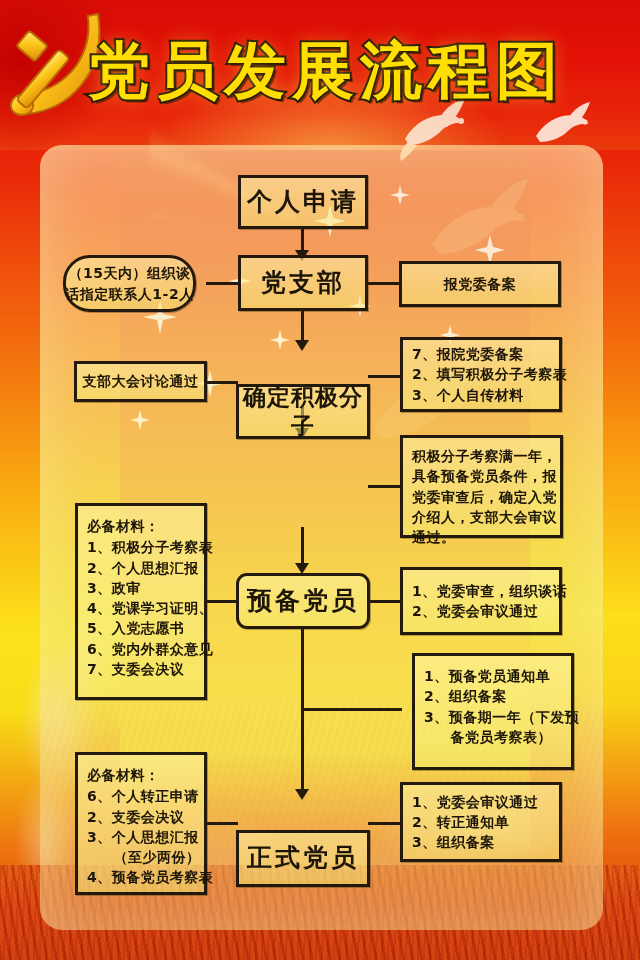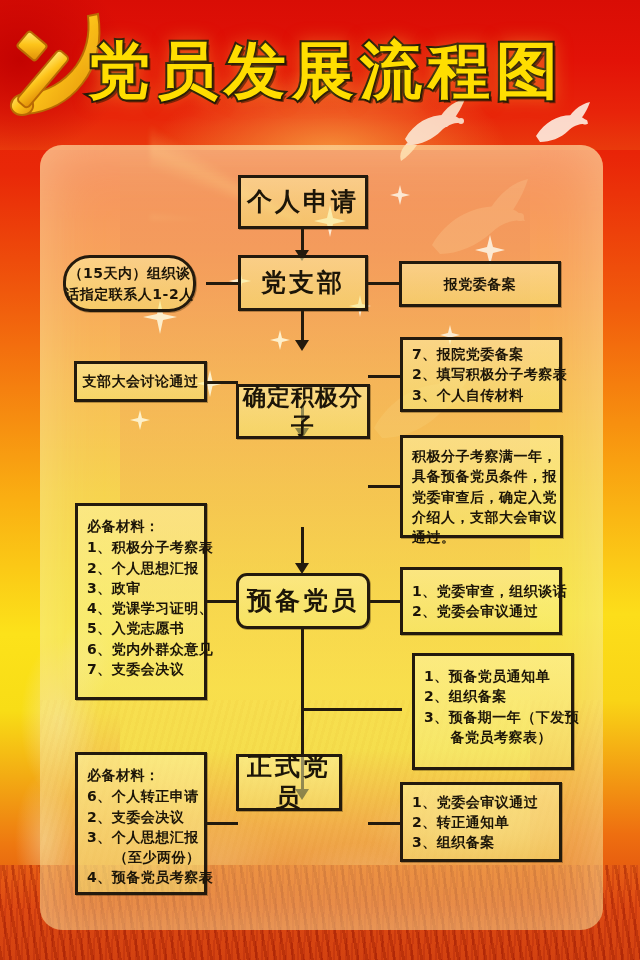--- a/index.html
+++ b/index.html
@@ -303,21 +303,21 @@
 
     <div class="node main-node" style="left:236px;top:352px;width:134px;height:55px;font-size:23px;letter-spacing:1px;margin-top:32px;">
       <span>确定积极分子</span>
     </div>
 
 
     <div class="node main-node" style="left:236px;top:573px;width:134px;height:56px;border-radius:11px;">
       <span>预备党员</span>
     </div>
 
-    <div class="node main-node" style="left:236px;top:754px;width:106px;height:57px;">
+    <div class="node main-node" style="left:236px;top:830px;width:134px;height:57px;">
       <span>正式党员</span>
     </div>
 
     <div class="node side-node center-txt" style="left:63px;top:255px;width:133px;height:57px;border-radius:27px;">
       <div>
         <span class="ln">（15天内）组织谈</span>
         <span class="ln">话指定联系人1-2人</span>
       </div>
     </div>
 

